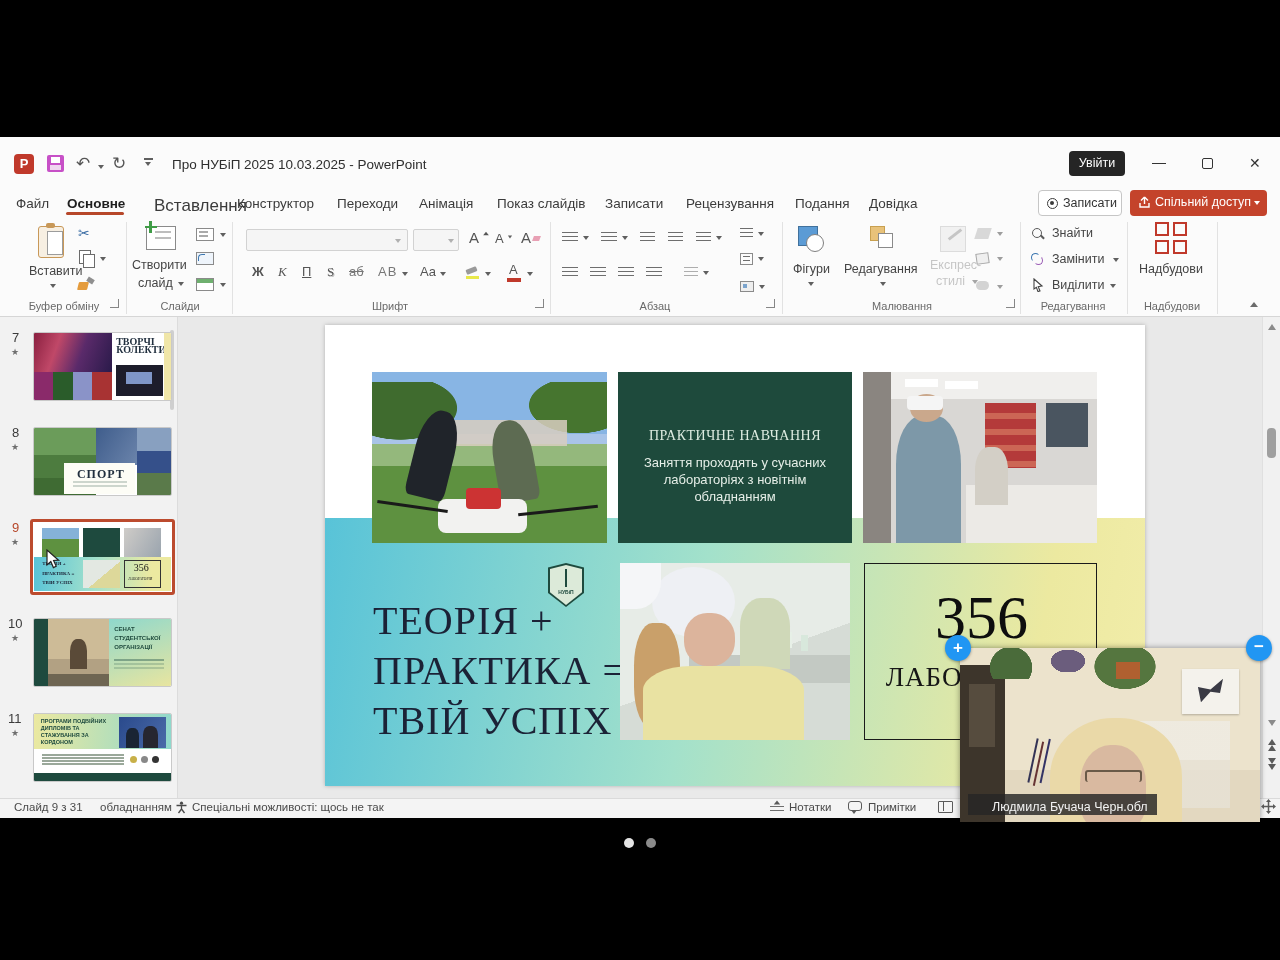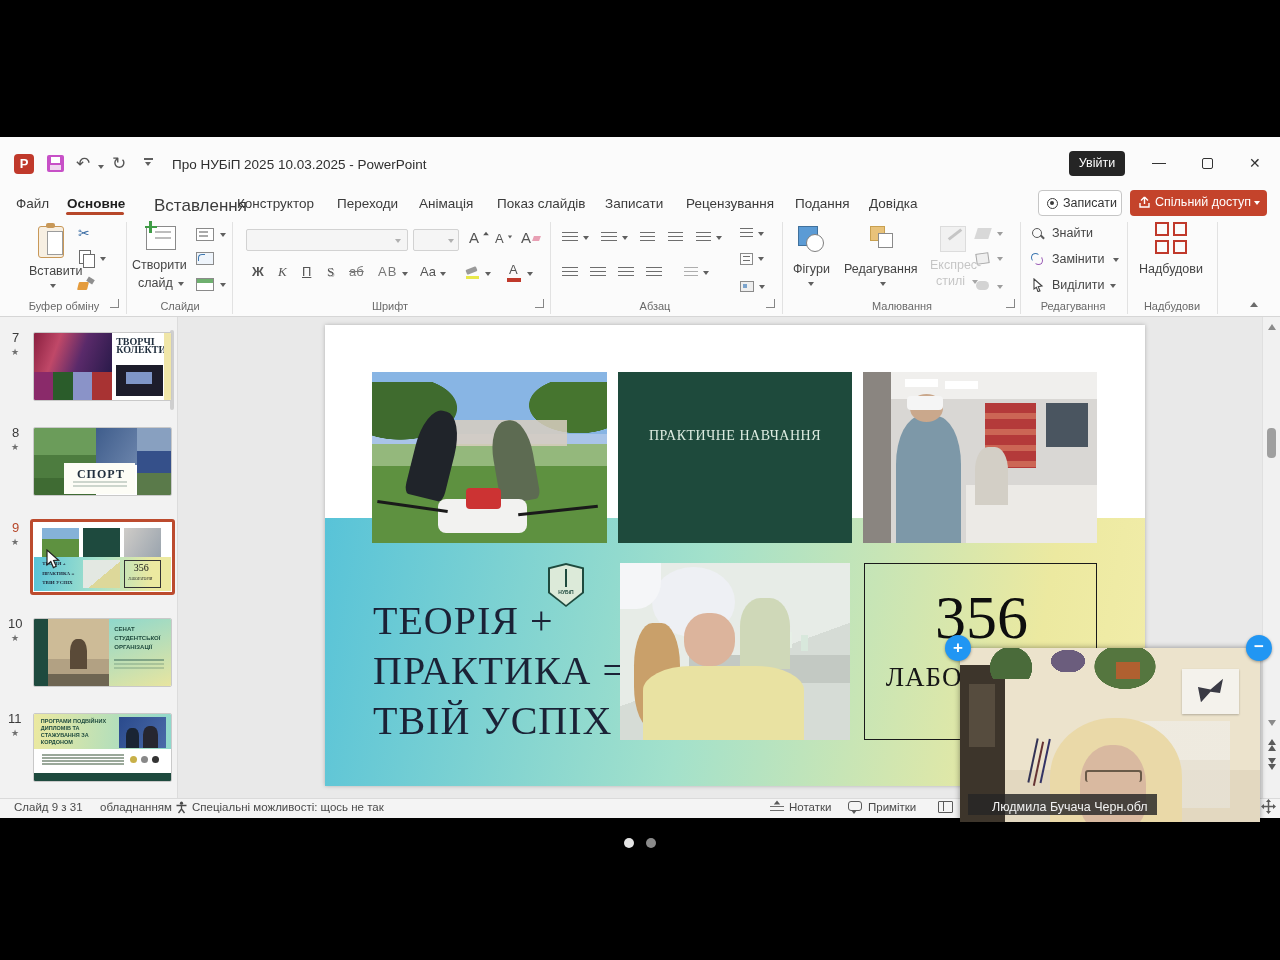--- a/index.html
+++ b/index.html
@@ -346,20 +346,25 @@
       <div class="abs" style="left:18%;top:22%;width:17%;height:52%;background:#20242a;border-radius:45% 45% 12% 12%;transform:rotate(14deg);"></div>
       <div class="abs" style="left:52%;top:28%;width:17%;height:48%;background:#5d6b52;border-radius:45% 45% 12% 12%;transform:rotate(-10deg);"></div>
       <div class="abs" style="left:28%;top:74%;width:38%;height:20%;background:#f2f2f0;border-radius:8px;"></div>
       <div class="abs" style="left:40%;top:68%;width:15%;height:12%;background:#c33;border-radius:4px;"></div>
       <div class="abs" style="left:2%;top:78%;width:30%;height:3px;background:#1a1a1a;transform:rotate(8deg);"></div>
       <div class="abs" style="left:62%;top:80%;width:34%;height:3px;background:#1a1a1a;transform:rotate(-6deg);"></div>
     </div>
 
     <div class="abs" style="left:293px;top:47px;width:234px;height:171px;background:#1e4a3c;">
       <div class="serif abs" style="left:0;top:56px;width:234px;text-align:center;font-size:14px;letter-spacing:.5px;color:#dcebe0;">ПРАКТИЧНЕ НАВЧАННЯ</div>
+      <div class="abs" style="left:10px;top:82px;width:214px;text-align:center;font-size:13px;line-height:17px;color:#e6efe8;">
+        <div>Заняття проходять у сучасних</div>
+        <div>лабораторіях з новітнім</div>
+        <div>обладнанням</div>
+      </div>
     </div>
 
     <div class="abs" style="left:538px;top:47px;width:234px;height:171px;background:linear-gradient(180deg,#f0efed 0 16%,#d9d7d4 16% 100%);overflow:hidden;">
       <div class="abs" style="left:18%;top:4%;width:14%;height:5%;background:#fff;box-shadow:40px 2px 0 #fff;"></div>
       <div class="abs" style="left:0;top:0;width:12%;height:100%;background:#8a8580;"></div>
       <div class="abs" style="left:52%;top:18%;width:22%;height:38%;background:repeating-linear-gradient(180deg,#b43a3a 0 10px,#cc6655 10px 16px);"></div>
       <div class="abs" style="left:78%;top:18%;width:18%;height:26%;background:#4a5560;"></div>
       <div class="abs" style="left:44%;top:66%;width:56%;height:34%;background:#eceae6;"></div>
       <div class="abs" style="left:48%;top:44%;width:14%;height:34%;background:#d3cfc6;border-radius:40% 40% 0 0;"></div>
       <div class="abs" style="left:14%;top:26%;width:28%;height:74%;background:#7d98a8;border-radius:38% 38% 0 0;"></div>

